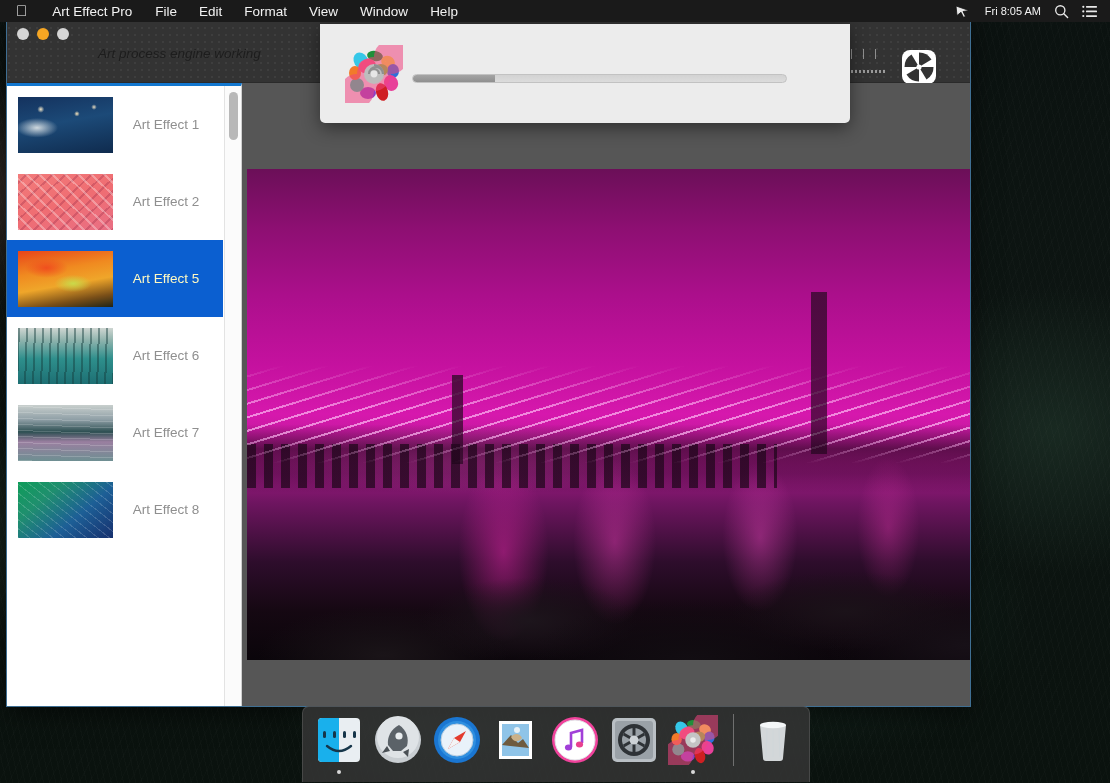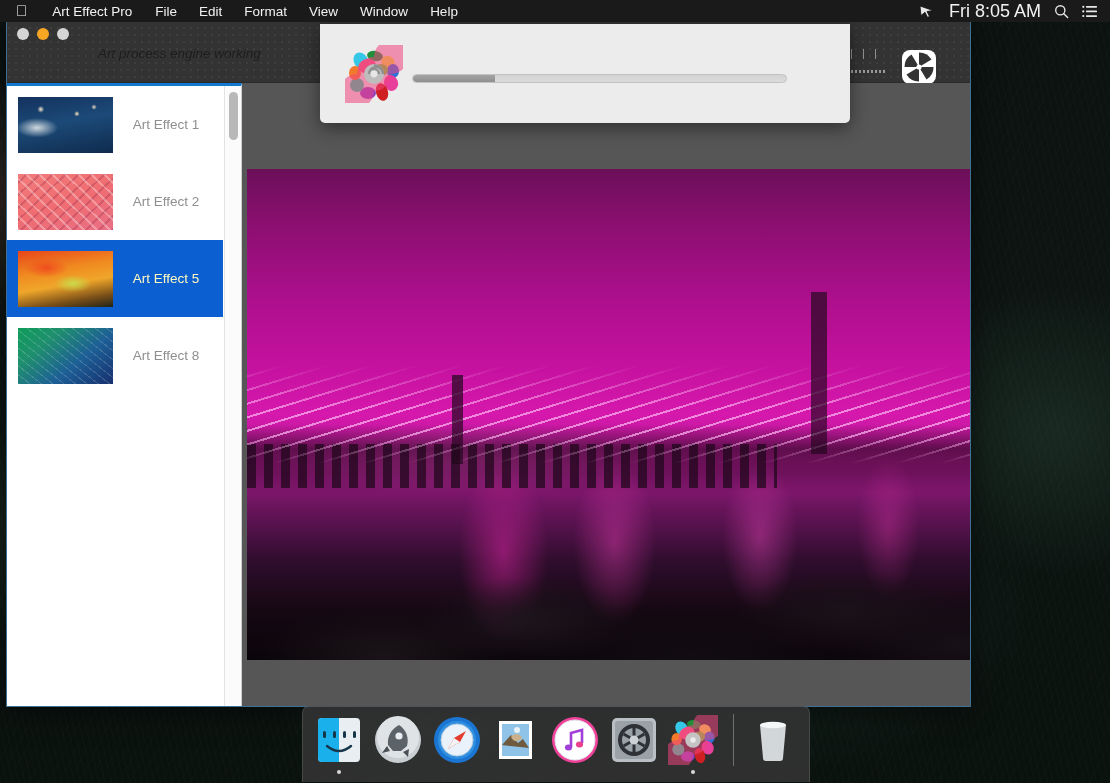--- a/index.html
+++ b/index.html
@@ -50,21 +50,21 @@
     font-weight: normal;
     padding: 0 12px;
     font-size: 13.5px;
   }
   .mb-item { padding: 0 11px; font-size: 13.5px; }
   .mb-right {
     margin-left: auto;
     display: flex; align-items: center;
     padding-right: 12px; gap: 13px;
   }
-  .mb-clock { font-size: 18px; }
+  .mb-clock { font-size: 11px; }
   .mb-icon { display: inline-flex; align-items: center; }
 
   
   #appwin {
     position: absolute;
     left: 6px; top: 19px;
     width: 965px; height: 688px;
     background: #565656;
     border: 1px solid #3f6f93;
     border-top: none;
@@ -433,20 +433,28 @@
           </div>
           <div class="eff-row">
             <div class="eff-thumb t2"></div>
             <div class="eff-label">Art Effect 2</div>
           </div>
           <div class="eff-row selected">
             <div class="eff-thumb t5"></div>
             <div class="eff-label">Art Effect 5</div>
           </div>
           <div class="eff-row">
+            <div class="eff-thumb t6"></div>
+            <div class="eff-label">Art Effect 6</div>
+          </div>
+          <div class="eff-row">
+            <div class="eff-thumb t7"></div>
+            <div class="eff-label">Art Effect 7</div>
+          </div>
+          <div class="eff-row">
             <div class="eff-thumb t8"></div>
             <div class="eff-label">Art Effect 8</div>
           </div>
         </div>
       <div id="sb-track">
         <div id="sb-thumb"></div>
       </div>
     </div>
   </div>
 

